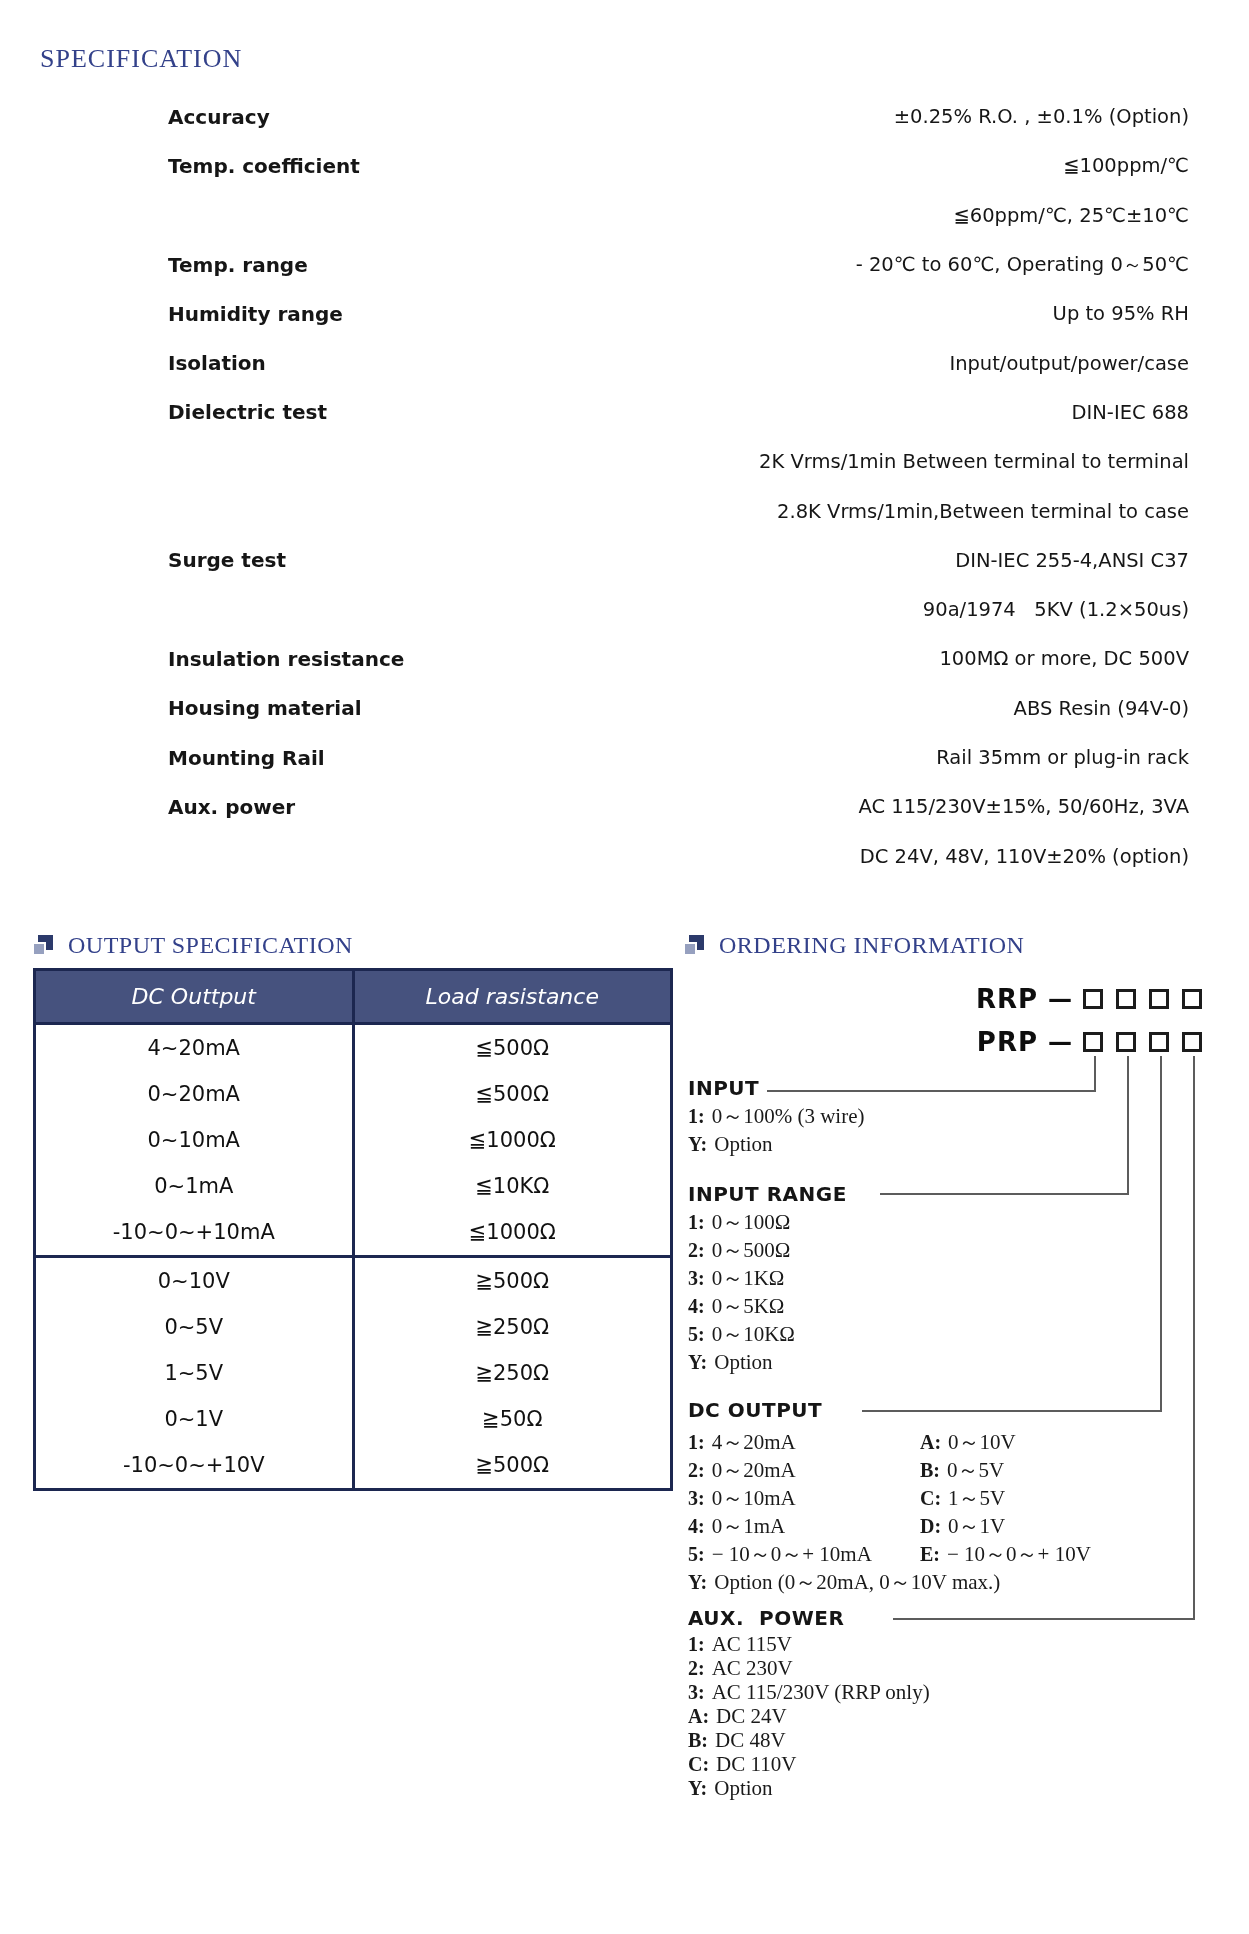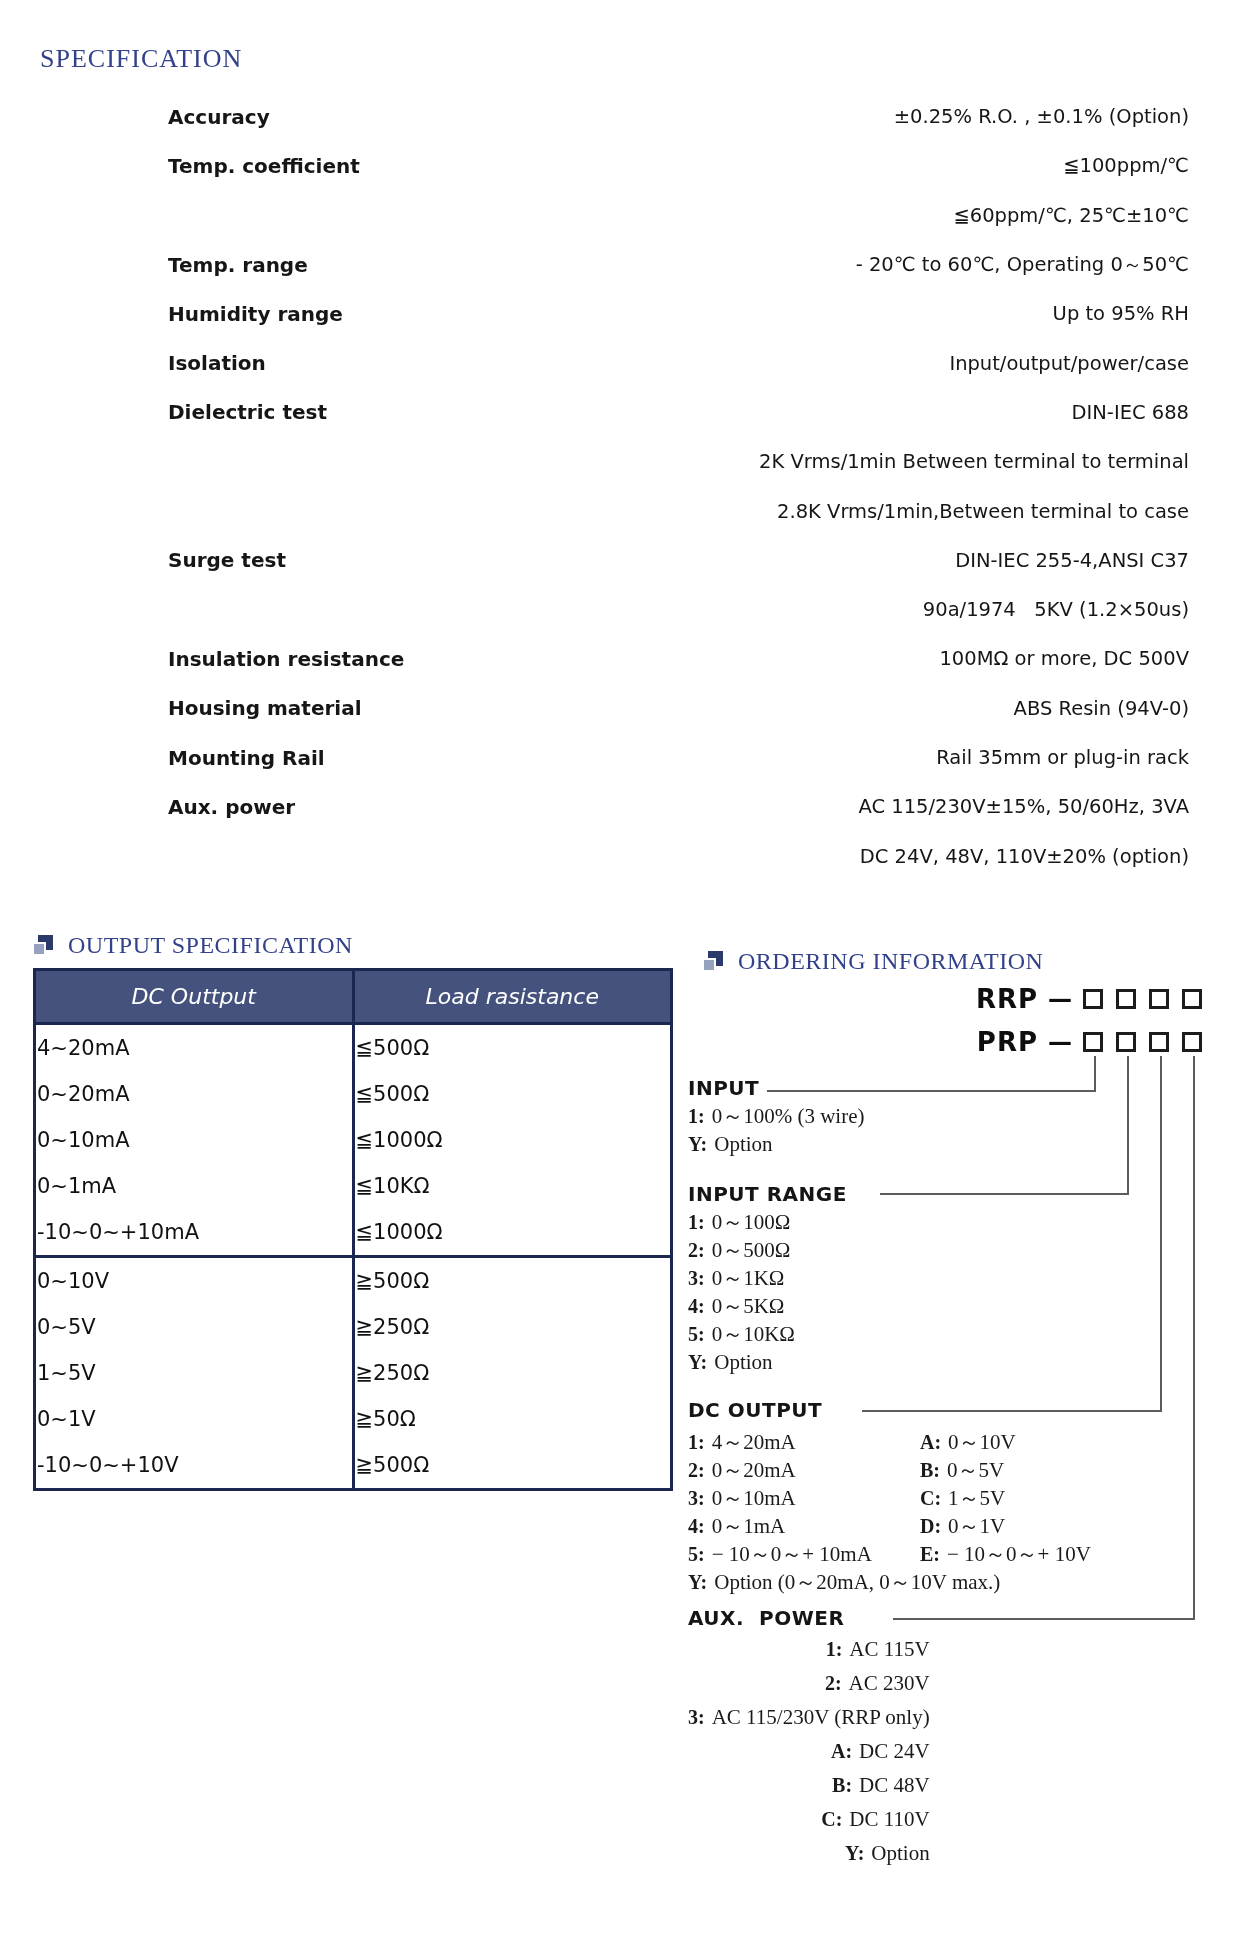--- a/index.html
+++ b/index.html
@@ -21,21 +21,21 @@
   .bullet-icon { width:21px; height:21px; position:relative; flex:0 0 auto; }
   .bullet-icon .b-dark  { position:absolute; right:0; top:0; width:15px; height:15px; background:#2c3a6b; }
   .bullet-icon .b-light { position:absolute; left:0; bottom:0; width:10px; height:10px;
                           background:#96a0bf; border:2px solid #ffffff; }
 
   
   .out-table { position:absolute; left:33px; top:968px; width:640px;
                border-collapse:collapse; table-layout:fixed; }
   .out-table th { height:49px; background:#46527e; color:#ffffff; font-weight:normal;
                   font-size:22px; border:3px solid #1c2750;font-style:italic; }
-  .out-table td { height:44px; text-align:left; font-size:21px; color:#111;
+  .out-table td { height:44px; text-align:center; font-size:21px; color:#111;
                   border-left:3px solid #1c2750; border-right:3px solid #1c2750; }
   .out-table tr.group-start td { border-top:3px solid #1c2750; }
   .out-table tr.last td { border-bottom:3px solid #1c2750; }
 
   
   .model-row { position:absolute; display:flex; align-items:center; height:26px; }
   .model-name { display:inline-block; width:70px; text-align:right;
                 font-weight:bold; font-size:26px; letter-spacing:1px; color:#0e0e0e; }
   .model-dash { font-weight:bold; font-size:24px; margin:0 11px 0 10px; color:#0e0e0e; }
   .code-box { display:inline-block; width:14px; height:14px; border:3px solid #1c1c1c;
@@ -46,21 +46,21 @@
   .ord-section { position:absolute; }
   .ord-header  { font-family:"DejaVu Sans",sans-serif; font-weight:bold; font-size:20px;
                  letter-spacing:0.5px; color:#151515; height:26px; background:#fff;
                  display:inline-block; padding-right:8px;text-align:center; }
   .ord-item { line-height:28px; font-family:"Liberation Serif",serif; font-size:21px;
               color:#1a1a1a; white-space:pre; }
   .ord-key  { font-family:"Liberation Serif",serif; font-weight:bold; font-size:20px;
               margin-right:7px; }
   .dc-grid  { display:grid; grid-template-columns:232px 1fr; grid-auto-flow:column;
               grid-template-rows:repeat(5,28px); margin-top:4px; }
-  .aux-items .ord-item { line-height:34px;text-align:right; }
+  .aux-items .ord-item { line-height:24px; }
 </style>
 </head>
 <body>
 
 <div class="page">
 
   <h1 class="spec-title">SPECIFICATION</h1>
 
   <div class="spec-rows">
       <div class="spec-row">
@@ -130,21 +130,21 @@
     </div>
 
   <div class="sec-heading" style="left:32px; top:932px;">
     <span class="bullet-icon">
       <span class="b-dark"></span>
         <span class="b-light"></span>
     </span>
     <span class="sec-title">OUTPUT SPECIFICATION</span>
   </div>
 
-  <div class="sec-heading" style="left:702px; top:932px;margin-top:16px;">
+  <div class="sec-heading" style="left:683px; top:932px;">
     <span class="bullet-icon">
       <span class="b-dark"></span>
         <span class="b-light"></span>
     </span>
     <span class="sec-title">ORDERING INFORMATION</span>
   </div>
 
   <table class="out-table">
     <thead>
         <tr>

